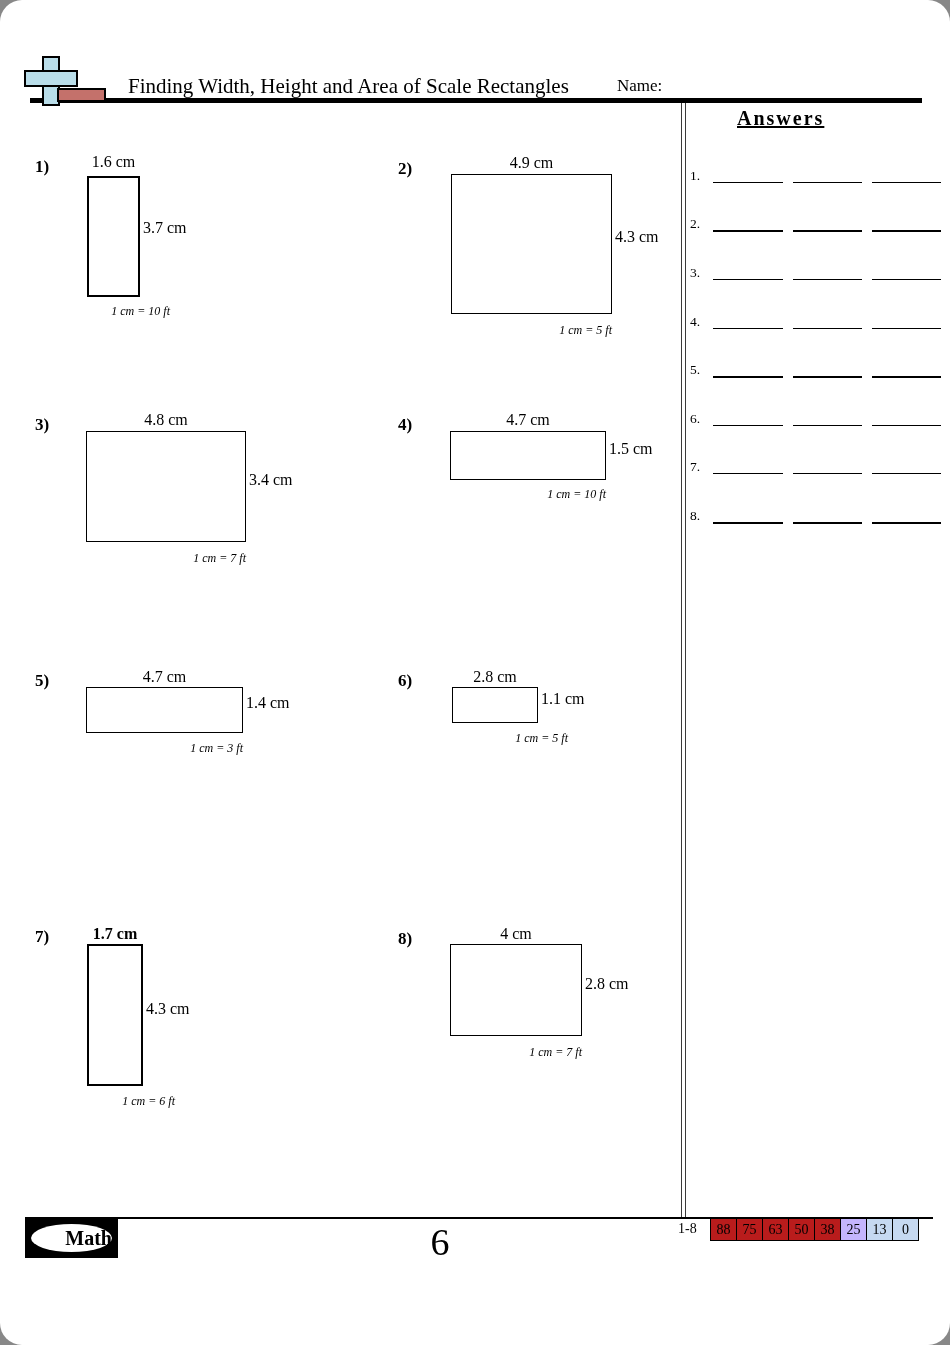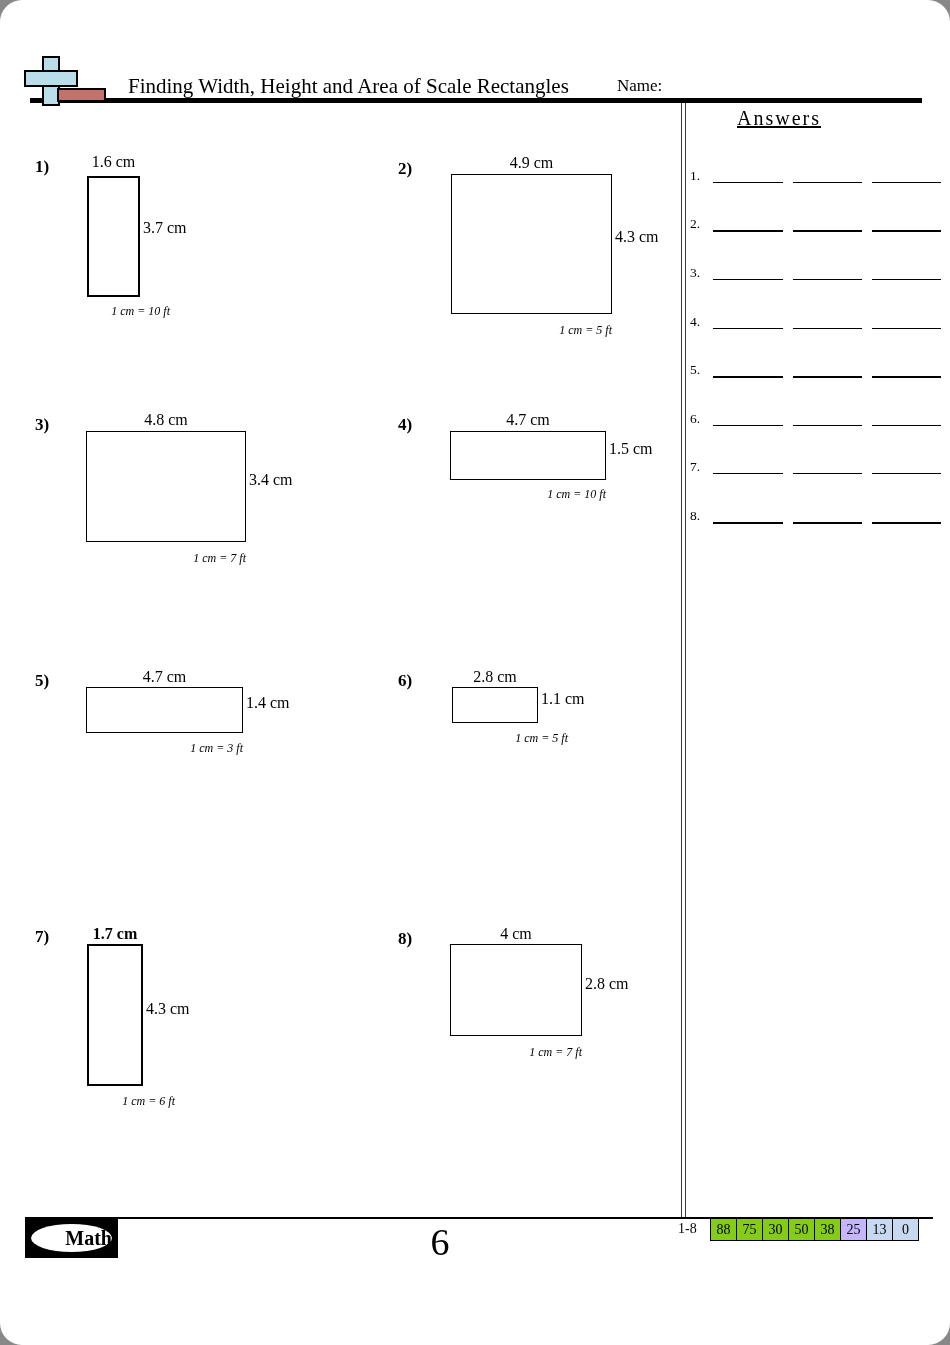--- a/index.html
+++ b/index.html
@@ -22,21 +22,21 @@
   .logo-patch { background:#b9dde9; }
   .logo-redbar { background:#c4716b; border:2px solid #000; }
 
   
   .instructions { font-size:16.5px; font-weight:bold; line-height:25px; white-space:nowrap; }
 
   
   .v-divider { width:5px; border-left:1px solid #3a3a3a; border-right:1px solid #3a3a3a; }
 
   
-  .answers-heading { font-size:20px; font-weight:normal; letter-spacing:2px; text-decoration:underline; white-space:nowrap; }
+  .answers-heading { font-size:20px; font-weight:bold; letter-spacing:2px; text-decoration:underline; white-space:nowrap; }
   .ansrow { position:absolute; left:688px; width:256px; height:22px; }
   .ansrow .num { position:absolute; left:2px; top:0; font-size:13.5px; }
   .ans-line { position:absolute; top:14px; border-top:1px solid #000; }
   .ans-line.l1 { left:25px;  width:70px; }
   .ans-line.l2 { left:105px; width:69px; }
   .ans-line.l3 { left:184px; width:69px; }
   .ansrow.bold-lines .ans-line { border-top-width:2px; }
 
   
   .pnum { font-size:17px; font-weight:bold; }
@@ -54,21 +54,21 @@
     background:#fff; border-radius:50%;
     display:flex; align-items:center; justify-content:flex-end;
   }
   .math-logo .ellipse span { font-size:20px; font-weight:bold; }
   .page-number { font-size:38px; text-align:center; }
   .score-range { font-size:14px; }
   .score-table { display:flex; }
   .score-cell {
     width:27px; height:23px; border:1px solid #000; margin-left:-1px;
     display:flex; align-items:center; justify-content:center;
-    font-size:14px; background:#84cc16;
+    font-size:14px; background:#b91c1c;
   }
 </style>
 </head>
 <body>
 
 <div class="page">
 
   <div class="abs logo-part" style="left: 42px; top: 56px; width: 18px; height: 50px; z-index: 1; background: rgb(185, 221, 233);"></div>
   <div class="abs logo-part" style="left: 24px; top: 70px; width: 54px; height: 17px; z-index: 2; background: rgb(185, 221, 233);"></div>
   <div class="abs logo-patch" style="left: 45px; top: 72px; width: 12px; height: 13px; z-index: 3; background: rgb(185, 221, 233);"></div>
@@ -184,21 +184,21 @@
   <div class="abs math-logo" style="left:25px; top:1218px; width:93px; height:40px;">
     <div class="ellipse">
       <span>Math</span>
     </div>
   </div>
   <div class="abs page-number" style="left:395px; top:1220px; width:90px;">6</div>
   <div class="abs score-range" style="left:678px; top:1221px;">1-8</div>
   <div class="abs score-table" style="left:711px; top:1218px;">
     <div class="score-cell">88</div>
     <div class="score-cell">75</div>
-    <div class="score-cell">30</div>
+    <div class="score-cell">63</div>
     <div class="score-cell">50</div>
     <div class="score-cell">38</div>
     <div class="score-cell hl" style="background: #c4b5fd;">25</div>
     <div class="score-cell hl" style="background: rgb(198, 217, 241);">13</div>
     <div class="score-cell hl" style="background: rgb(198, 217, 241);">0</div>
   </div>
 
 </div>
 
 </body></html>

